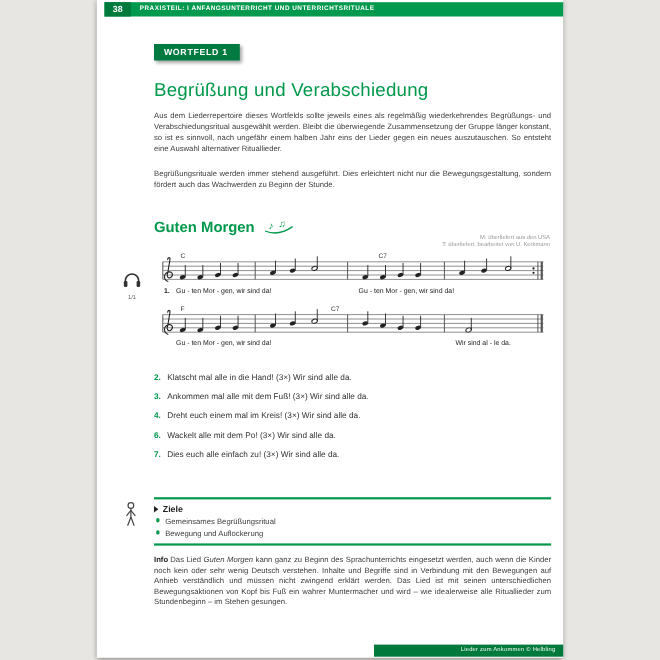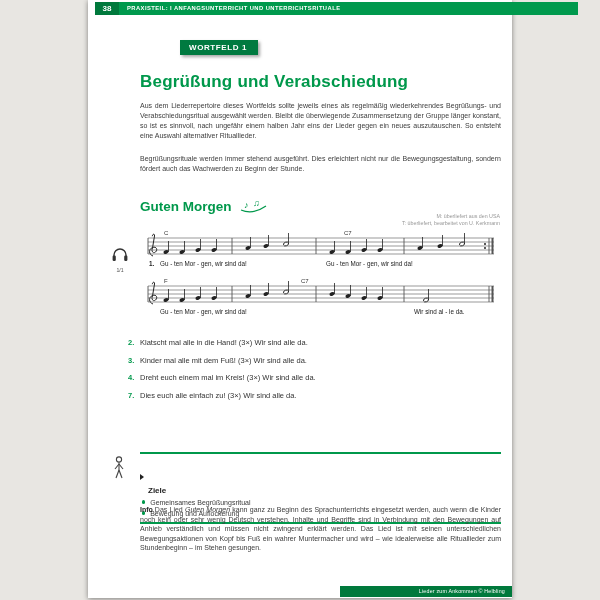--- a/index.html
+++ b/index.html
@@ -7,50 +7,50 @@
     width:600px;height:600px;position:relative;overflow:hidden;
     background:#e8e6e2;
     font-family:"Liberation Sans","DejaVu Sans",sans-serif;
     -webkit-font-smoothing:antialiased;
   }
   .page{
     position:absolute;left:88px;top:0;width:424px;height:598px;
     background:#ffffff;box-shadow:0 1px 5px rgba(0,0,0,.45);
   }
   
-  .hdr{position:absolute;left:7px;top:2px;width:483px;height:13px;background:#00994d;display:flex;}
+  .hdr{position:absolute;left:7px;top:2px;width:417px;height:13px;background:#00994d;display:flex;}
   .hdr .pno{width:24px;height:13px;background:#00793c;color:#fff;font-size:8px;font-weight:bold;text-align:center;line-height:13px;}
   .hdr .htitle{flex:1;color:#fff;font-size:5.8px;font-weight:bold;letter-spacing:.45px;line-height:13.5px;padding-left:8px;white-space:nowrap;overflow:hidden;}
   
-  .badge{position:absolute;left:52px;top:40px;background:#007a40;color:#fff;font-size:8px;font-weight:bold;letter-spacing:.6px;padding:3px 11px 3px 9px;box-shadow:2px 2px 3px rgba(0,0,0,.35);margin-left:40px;}
-  .chapter-title{position:absolute;left:52px;top:72px;font-size:17px;font-weight:bold;color:#00984b;letter-spacing:.2px;}
+  .badge{position:absolute;left:52px;top:40px;background:#007a40;color:#fff;font-size:8px;font-weight:bold;letter-spacing:.6px;padding:3px 11px 3px 9px;box-shadow:2px 2px 3px rgba(0,0,0,.35);}
+  .chapter-title{position:absolute;left:52px;top:72px;font-size:17px;font-weight:normal;color:#00984b;letter-spacing:.2px;}
   .para{position:absolute;left:52px;width:361px;font-size:7px;line-height:10px;color:#3c3c3c;text-align:justify;}
   .p1{top:101px;} .p2{top:154px;}
   
   .songrow{position:absolute;left:52px;top:198px;display:flex;align-items:center;}
   .song-title{font-size:13.5px;font-weight:bold;color:#00984b;margin-right:7px;}
   .credits{position:absolute;right:12px;top:213px;text-align:right;font-size:5.3px;line-height:7px;color:#979797;}
   
   .audio{position:absolute;left:20px;top:246px;width:24px;text-align:center;}
   .audio .trk{font-size:5.2px;color:#555;margin-top:1px;}
   
   .score{position:absolute;left:48px;top:230px;}
   .chord{font-size:6px;fill:#333;}
   .lyric{font-size:6.3px;fill:#222;}
   .lyricnum{font-size:6.3px;font-weight:bold;fill:#222;}
   
-  .verses{position:absolute;left:40px;top:338px;width:361px;}
+  .verses{position:absolute;left:52px;top:338px;width:361px;}
   .vrow{margin-bottom:8.6px;font-size:7.5px;color:#333;}
   .vrow .num{display:inline-block;width:12px;color:#00984b;font-weight:bold;}
   
   .ziele{position:absolute;left:52px;top:452px;width:361px;}
   .grule{height:2px;background:#00984b;}
   .zhead{display:flex;align-items:center;margin:4px 0 2px 0;}
   .tri{width:0;height:0;border-left:4.5px solid #222;border-top:3px solid transparent;border-bottom:3px solid transparent;margin-right:4px;}
-  .zlabel{font-size:8px;font-weight:bold;color:#222;margin-top:28px;}
+  .zlabel{font-size:8px;font-weight:bold;color:#222;}
   .zlist{list-style:none;margin:1px 0 3px 0;padding:0 0 0 2px;}
   .zlist li{font-size:7px;line-height:11px;color:#3c3c3c;}
   .zlist li::before{content:'';display:inline-block;width:3.2px;height:3.2px;border-radius:50%;background:#00984b;margin-right:5px;vertical-align:1.5px;}
   .person{position:absolute;left:24px;top:456px;}
   
   .info{position:absolute;left:52px;top:505px;width:361px;font-size:7px;line-height:9.6px;color:#3c3c3c;text-align:justify;}
   .info .ilabel{font-weight:bold;color:#222;margin-right:2px;}
   .info .isong{font-style:italic;}
   
   .footer{position:absolute;right:0;top:586px;width:172px;height:11px;background:#00793c;color:#fff;font-size:5.3px;line-height:11.5px;text-align:right;padding-right:7px;box-sizing:border-box;letter-spacing:.2px;}
@@ -189,24 +189,27 @@
 
     <text class="lyric" x="24" y="84">Gu - ten Mor - gen, wir sind da!</text>
     <text class="lyric" x="278" y="84">Wir sind al - le da.</text>
   </svg>
 
   <div class="verses">
     <div class="vrow">
       <span class="num">2.</span><span>Klatscht mal alle in die Hand!</span> <span>(3×) Wir sind alle da.</span>
     </div>
     <div class="vrow">
-      <span class="num">3.</span><span>Kinder mal alle mit dem Fuß!</span> <span>(3×) Wir sind alle da.</span>
+      <span class="num">3.</span><span>Ankommen mal alle mit dem Fuß!</span> <span>(3×) Wir sind alle da.</span>
     </div>
     <div class="vrow">
       <span class="num">4.</span><span>Dreht euch einem mal im Kreis!</span> <span>(3×) Wir sind alle da.</span>
+    </div>
+    <div class="vrow">
+      <span class="num">6.</span><span>Wackelt alle mit dem Po!</span> <span>(3×) Wir sind alle da.</span>
     </div>
     <div class="vrow">
       <span class="num">7.</span><span>Dies euch alle einfach zu!</span> <span>(3×) Wir sind alle da.</span>
     </div>
   </div>
 
   <svg class="person" width="14" height="24" viewBox="0 0 14 24">
     <circle cx="7" cy="3.5" r="2.6" fill="none" stroke="#444" stroke-width="1.1"></circle>
     <line x1="7" y1="6.5" x2="7" y2="14" stroke="#444" stroke-width="1.1"></line>
     <line x1="7" y1="8" x2="3" y2="13" stroke="#444" stroke-width="1.1"></line>

